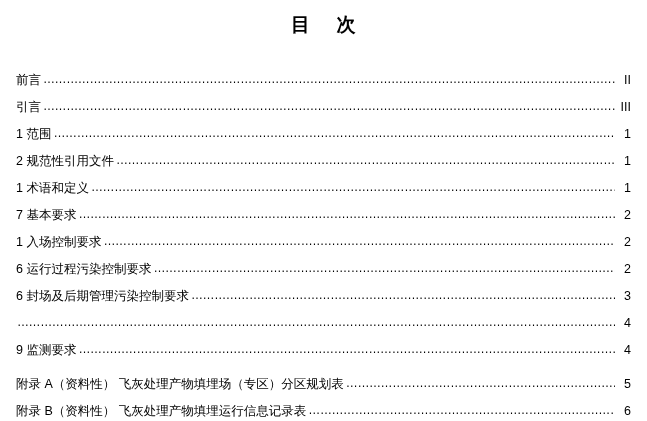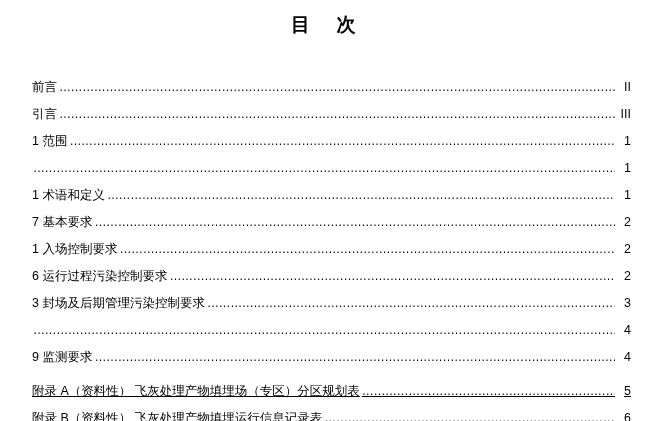--- a/index.html
+++ b/index.html
@@ -34,31 +34,29 @@
     display: inline-block;
     width: 26px;
   }
   .toc-list {
     margin-top: 36px;
     padding: 0;
     list-style: none;
   }
   .toc-entry {
     display: flex;
-    align-items: center;
+    align-items: flex-start;
     font-size: 12.5px;
     line-height: 1;
     height: 27px;
     white-space: nowrap;
     font-family: "Liberation Sans", "DejaVu Sans", sans-serif;
-    margin-left: 16px;
   }
   .toc-entry.spaced-top {
     margin-top: 7px;
-    text-decoration: underline;
   }
   .entry-label {
     flex: 0 0 auto;
     padding-right: 1px;
   }
   .entry-dots {
     flex: 1 1 auto;
     overflow: hidden;
     font-size: 12px;
     letter-spacing: -0.4px;
@@ -93,20 +91,21 @@
         <span class="entry-label">引言</span>
         <span class="entry-dots">…………………………………………………………………………………………………………………………………………………………………………………………………………………………</span>
         <span class="entry-page">III</span>
       </li>
       <li class="toc-entry">
         <span class="entry-label">1  范围</span>
         <span class="entry-dots">…………………………………………………………………………………………………………………………………………………………………………………………………………………………</span>
         <span class="entry-page">1</span>
       </li>
       <li class="toc-entry">
+        <span class="entry-label">2  规范性引用文件</span>
         <span class="entry-dots">…………………………………………………………………………………………………………………………………………………………………………………………………………………………</span>
         <span class="entry-page">1</span>
       </li>
       <li class="toc-entry">
         <span class="entry-label">1  术语和定义</span>
         <span class="entry-dots">…………………………………………………………………………………………………………………………………………………………………………………………………………………………</span>
         <span class="entry-page">1</span>
       </li>
       <li class="toc-entry">
         <span class="entry-label">7  基本要求</span>
@@ -117,21 +116,21 @@
         <span class="entry-label">1  入场控制要求</span>
         <span class="entry-dots">…………………………………………………………………………………………………………………………………………………………………………………………………………………………</span>
         <span class="entry-page">2</span>
       </li>
       <li class="toc-entry">
         <span class="entry-label">6  运行过程污染控制要求</span>
         <span class="entry-dots">…………………………………………………………………………………………………………………………………………………………………………………………………………………………</span>
         <span class="entry-page">2</span>
       </li>
       <li class="toc-entry">
-        <span class="entry-label">3  封场及后期管理污染控制要求</span>
+        <span class="entry-label">6  封场及后期管理污染控制要求</span>
         <span class="entry-dots">…………………………………………………………………………………………………………………………………………………………………………………………………………………………</span>
         <span class="entry-page">3</span>
       </li>
       <li class="toc-entry">
         <span class="entry-dots">…………………………………………………………………………………………………………………………………………………………………………………………………………………………</span>
         <span class="entry-page">4</span>
       </li>
       <li class="toc-entry">
         <span class="entry-label">9  监测要求</span>
         <span class="entry-dots">…………………………………………………………………………………………………………………………………………………………………………………………………………………………</span>

